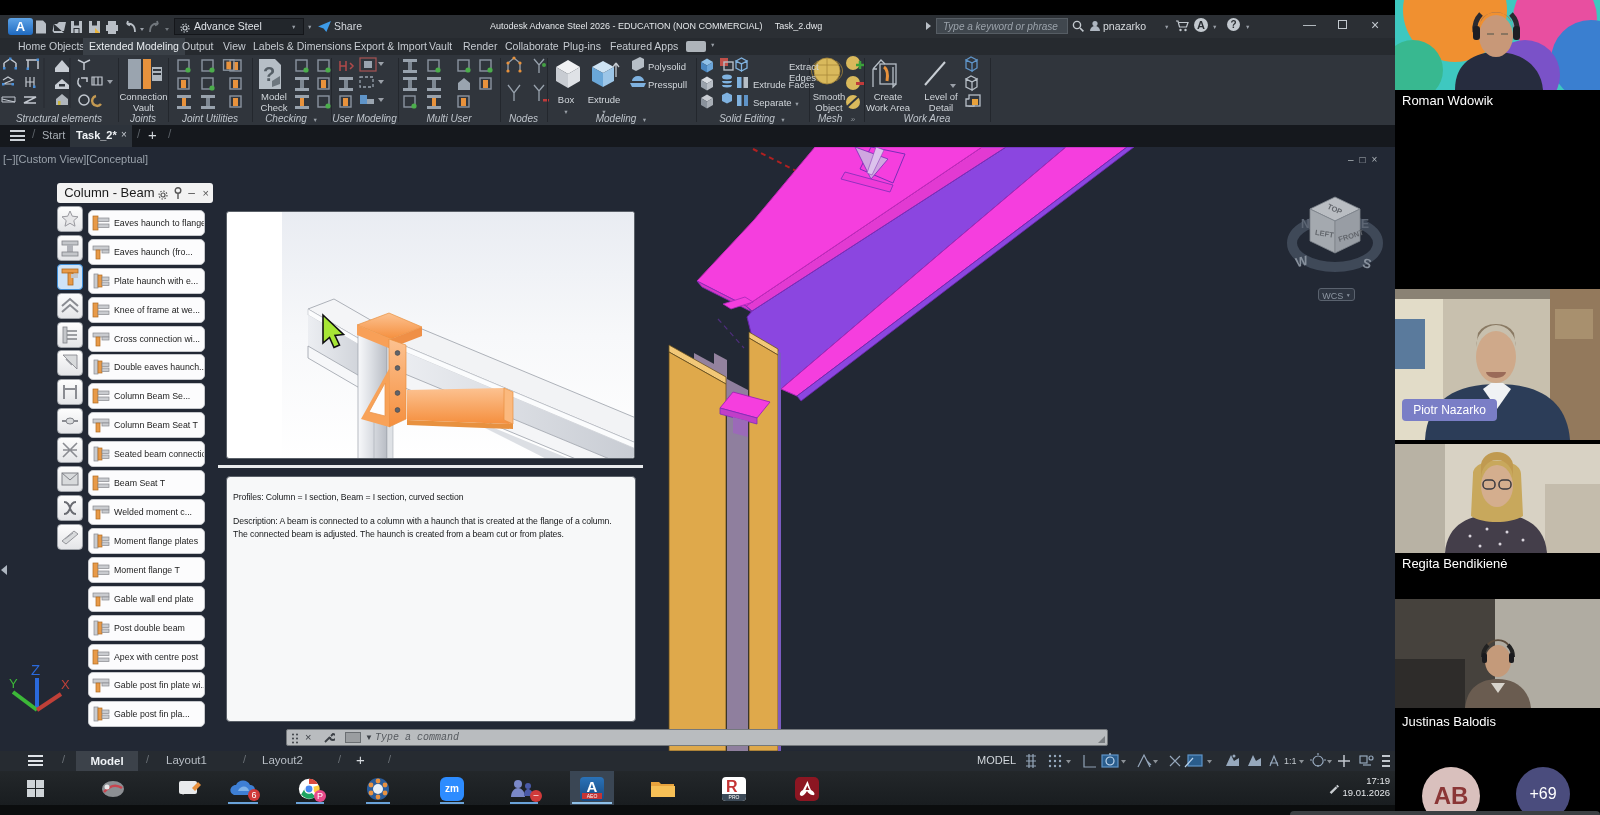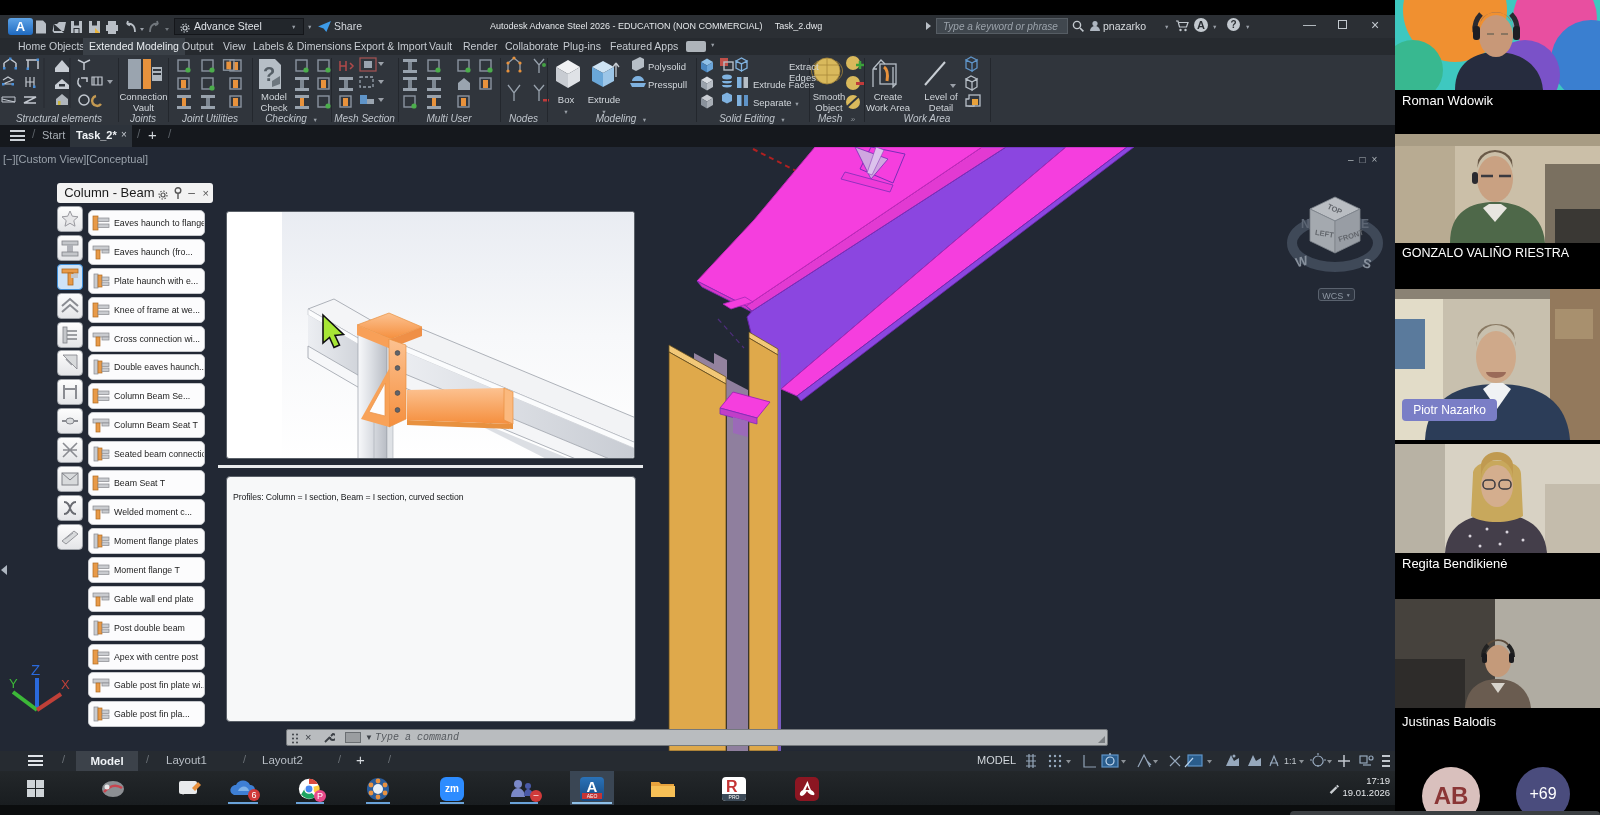--- a/index.html
+++ b/index.html
@@ -348,21 +348,21 @@
     <div class="biglabel" style="left:753px;top:6px;width:62px;text-align:left;padding-left:36px;">Extract Edges</div>
     <div class="biglabel" style="left:753px;top:24px;width:62px;text-align:left;">Extrude Faces</div>
     <div class="biglabel" style="left:753px;top:42px;width:62px;text-align:left;">Separate <span class="qat">▼</span></div>
     <div class="biglabel" style="left:808px;top:36px;width:42px;">Smooth<br>Object</div>
     <div class="biglabel" style="left:860px;top:36px;width:56px;">Create<br>Work Area</div>
     <div class="biglabel" style="left:917px;top:36px;width:48px;">Level of<br>Detail</div>
     <div class="plabel" style="left:0;width:118px;">Structural elements</div>
     <div class="plabel" style="left:118px;width:50px;">Joints</div>
     <div class="plabel" style="left:168px;width:84px;">Joint Utilities</div>
     <div class="plabel" style="left:252px;width:79px;">Checking &nbsp;<span class="qat">▼</span></div>
-    <div class="plabel" style="left:331px;width:67px;">Mesh Section</div>
+    <div class="plabel" style="left:331px;width:67px;">User Modeling</div>
     <div class="plabel" style="left:398px;width:102px;">Multi User</div>
     <div class="plabel" style="left:500px;width:47px;">Nodes</div>
     <div class="plabel" style="left:547px;width:149px;">Modeling &nbsp;<span class="qat">▼</span></div>
     <div class="plabel" style="left:696px;width:113px;">Solid Editing &nbsp;<span class="qat">▼</span></div>
     <div class="plabel" style="left:809px;width:55px;">Mesh &nbsp;&nbsp;<span style="font-size:8px;color:#8a9096;">»</span></div>
     <div class="plabel" style="left:864px;width:126px;">Work Area</div>
   </div>
   <div id="filetabs">
     <div class="abs" style="left:10px;top:5px;width:15px;height:11px;">
           <div style="height:2px;background:#ccd1d7;margin-bottom:2.5px;"></div>
@@ -667,20 +667,21 @@
         </g>
 
         <path d="M96 103 l0 28 l6.5 -5.5 l4.5 10 l5.5 -2.5 l-4.5 -9.5 l8.5 -1 z" fill="#a7e635" stroke="#111" stroke-width="1.6"></path>
       </svg>
     </div>
     <div id="splitter"></div>
     <div id="textpanel">
       <div style="height:10px"></div>
       <div>Profiles: Column = I section, Beam = I section, curved section</div>
       <div style="height:10px"></div>
+      <div style="white-space:nowrap;">Description: A beam is connected to a column with a haunch that is created at the flange of a column.<br>The connected beam is adjusted. The haunch is created from a beam cut or from plates.</div>
       <div style="height:10px"></div>
     </div>
     <div id="cmdbar">
       <svg style="position:absolute;left:4px;top:3px;" width="8" height="11" viewBox="0 0 8 11">
             <g fill="#3c4046">
               <circle cx="2" cy="1.5" r="1"></circle>
               <circle cx="6" cy="1.5" r="1"></circle>
               <circle cx="2" cy="5.5" r="1"></circle>
               <circle cx="6" cy="5.5" r="1"></circle>
               <circle cx="2" cy="9.5" r="1"></circle>
@@ -858,36 +859,20 @@
       <ellipse cx="101" cy="36" rx="17" ry="21" fill="#c89878"></ellipse>
       <path d="M84 30 a17 18 0 0 1 34 0 l-2 -10 a17 14 0 0 0 -30 0 z" fill="#a8764e"></path>
       <path d="M80 32 a22 22 0 0 1 6 -18 M122 32 a22 22 0 0 0 -6 -18" stroke="#2a2a30" stroke-width="5" fill="none"></path>
       <rect x="78" y="26" width="7" height="14" rx="3" fill="#1e1e24"></rect>
           <rect x="118" y="26" width="7" height="14" rx="3" fill="#1e1e24"></rect>
       <path d="M92 34 h7 m7 0 h7" stroke="#8a7560" stroke-width="2" fill="none"></path>
     </svg>
     <div class="tname" style="top:93px;">Roman Wdowik</div>
   </div>
 
-  <div class="tile" style="top:134px;height:151px;background:#000;">
-    <svg width="205" height="109" viewBox="0 0 205 109">
-      <rect width="205" height="109" fill="#cbbfa8"></rect>
-      <rect x="0" y="0" width="60" height="109" fill="#b8ab92"></rect>
-      <rect x="150" y="30" width="55" height="79" fill="#7a7060"></rect>
-      <rect x="160" y="75" width="45" height="34" fill="#3a3834"></rect>
-      <rect x="0" y="0" width="205" height="12" fill="#a89c84"></rect>
-      <path d="M55 109 C55 78 75 68 100 68 C125 68 148 80 150 109 Z" fill="#4e6849"></path>
-      <path d="M88 74 L100 88 L112 74 L106 70 L94 70 Z" fill="#e8e6e0"></path>
-      <ellipse cx="100" cy="45" rx="18" ry="23" fill="#c9a182"></ellipse>
-      <path d="M82 38 a18 20 0 0 1 36 0 l-1 -12 a18 15 0 0 0 -34 0 z" fill="#6a5a48"></path>
-      <path d="M86 42 h12 m6 0 h12" stroke="#3a3a40" stroke-width="2.5" fill="none"></path>
-      <rect x="77" y="38" width="6" height="12" rx="3" fill="#2a2a30"></rect>
-    </svg>
-    <div class="tname" style="top:112px;font-size:12.5px;">GONZALO VALIÑO RIESTRA</div>
-  </div>
 
   <div class="tile" style="top:289px;height:151px;background:#000;">
     <svg width="205" height="151" viewBox="0 0 205 151">
       <rect width="205" height="151" fill="#c8c0ae"></rect>
       <rect x="0" y="0" width="48" height="151" fill="#e2dcc8"></rect>
       <rect x="0" y="0" width="205" height="10" fill="#8a8274"></rect>
       <rect x="155" y="0" width="50" height="151" fill="#93795c"></rect>
       <rect x="160" y="20" width="38" height="30" fill="#a8906e"></rect>
       <rect x="0" y="30" width="30" height="50" fill="#5a7a9c"></rect>
       <path d="M30 151 C32 110 62 95 102 95 C145 95 172 112 175 151 Z" fill="#2c3d58"></path>

